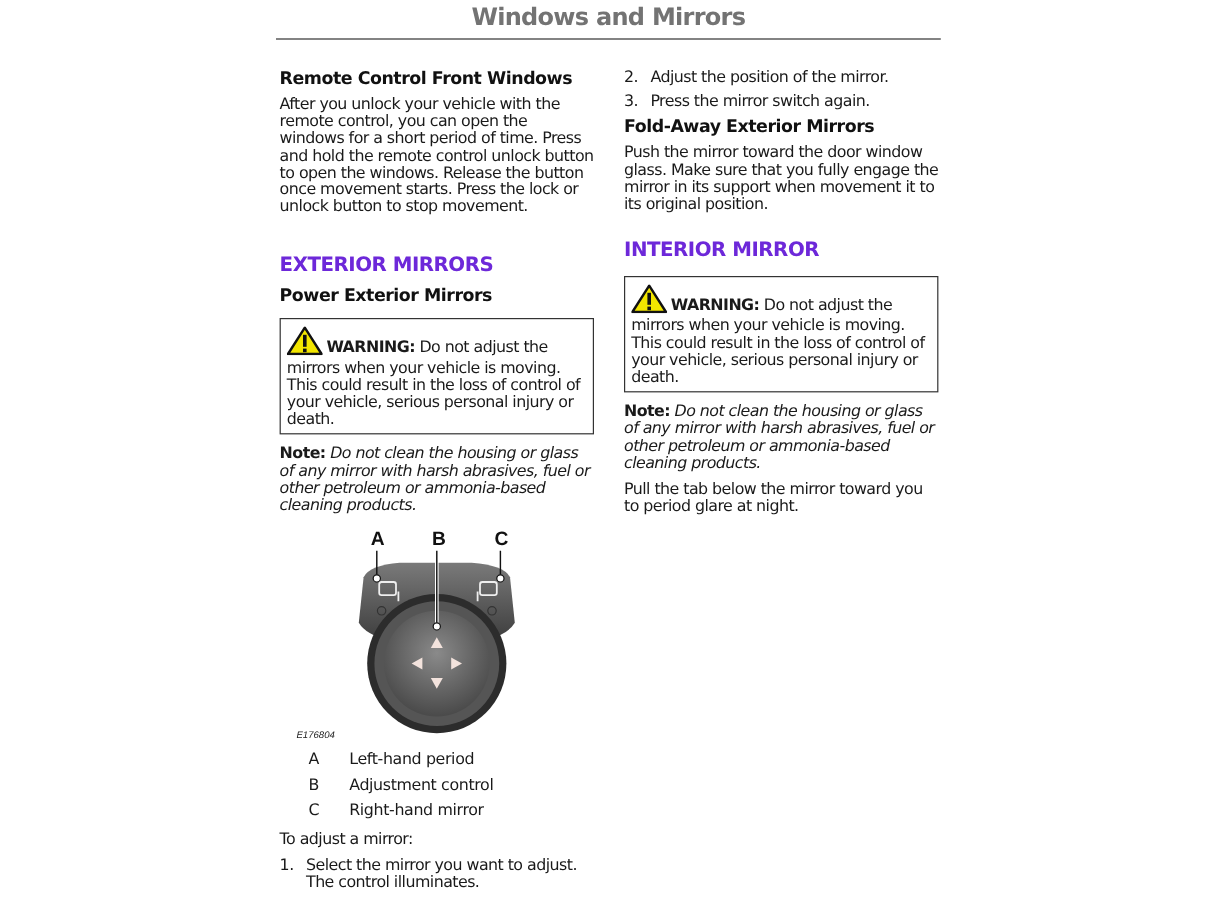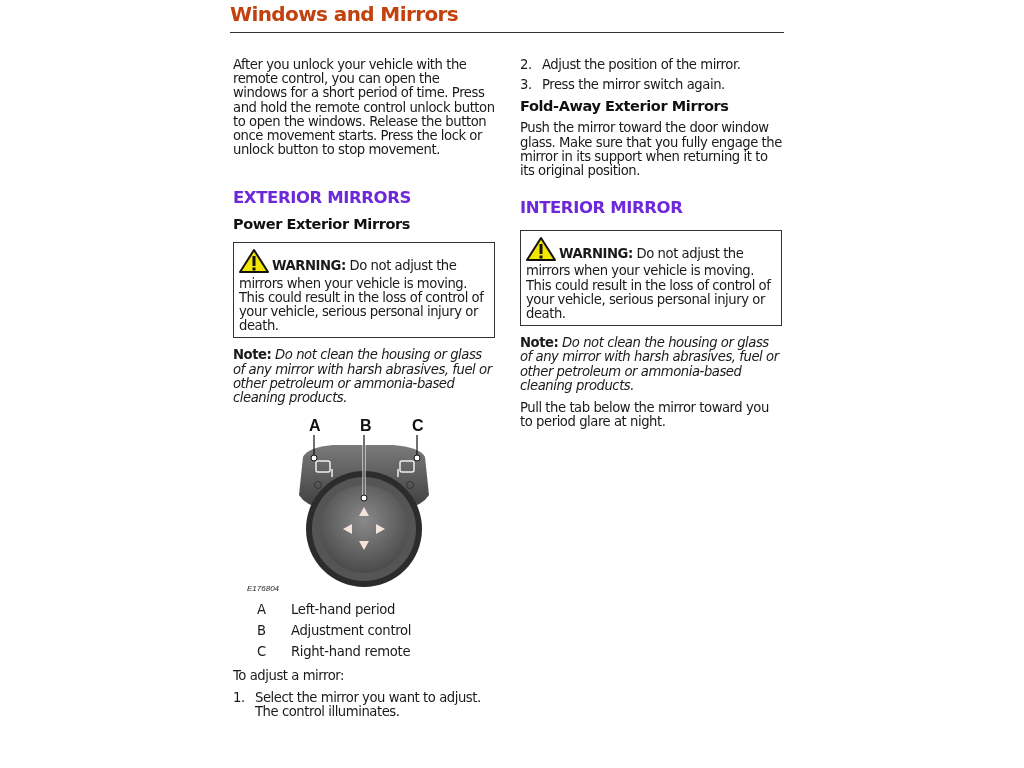--- a/index.html
+++ b/index.html
@@ -1,19 +1,19 @@
 <!DOCTYPE html>
 <html><head>
 <meta charset="utf-8">
 <style>
   html, body { margin:0; padding:0; background:#ffffff; }
   body { width:1024px; height:768px; position:relative; overflow:hidden;
          font-family:"DejaVu Sans", sans-serif; color:#1a1a1a; }
-  .page-title { position:absolute; left:230px; width:554px; top:2px; 
-                font-family:"DejaVu Sans", sans-serif; font-weight:bold; font-size:20px; letter-spacing:-0.6px; color:#c2410c; }
+  .page-title { position:absolute; left:230px; width:554px; top:2px; text-align:center;
+                font-family:"DejaVu Sans", sans-serif; font-weight:bold; font-size:20px; letter-spacing:-0.6px; color:#737373; }
   .rule { position:absolute; left:230px; width:554px; top:32px; height:0; border-top:1.5px solid #333; }
   .col { position:absolute; top:58px; width:262px; }
   .col.left { left:233px; }
   .col.right { left:520px; }
   h3 { margin:0 0 7px 0; font-size:14.5px; font-weight:bold; letter-spacing:-0.4px; color:#111; }
   h2 { margin:0 0 9px 0; font-size:16.5px; font-weight:bold; letter-spacing:-0.4px; color:#6d28d9; }
   p { margin:0 0 8px 0; font-size:13.2px; line-height:14.2px; letter-spacing:-0.45px; }
   .warn { border:1.5px solid #333; padding:6px 5px 4px 5px; margin:0 0 10px 0; font-size:13.2px; line-height:14.2px; letter-spacing:-0.45px; }
   .warn b { font-weight:bold; }
   .tri { display:inline-block; vertical-align:-3px; margin-right:3px; }
@@ -29,20 +29,21 @@
   .fig .code { position:absolute; left:14px; bottom:2px; font-size:8px; color:#222; font-family:"Liberation Sans", sans-serif;font-style:italic; }
   .fig .lbl { position:absolute; top:4px; font-family:"Liberation Sans", sans-serif; font-weight:bold; font-size:16px; color:#111; }
 </style>
 </head>
 <body>
 
 <div class="page-title">Windows and Mirrors</div>
 <div class="rule"></div>
 
 <div class="col left">
+  <h3>Remote Control Front Windows</h3>
   <p style="margin-bottom:31px">After you unlock your vehicle with the remote control, you can open the windows for a short period of time. Press and hold the remote control unlock button to open the windows. Release the button once movement starts. Press the lock or unlock button to stop movement.</p>
 
   <h2>EXTERIOR MIRRORS</h2>
   <h3 style="margin-bottom:10px">Power Exterior Mirrors</h3>
 
   <div class="warn">
     <span class="tri">
       <svg width="30" height="24" viewBox="0 0 30 24">
         <polygon points="15,1 29,23 1,23" fill="#f2e500" stroke="#111" stroke-width="2" stroke-linejoin="round"></polygon>
         <rect x="13.5" y="7" width="3" height="10" fill="#111"></rect>
@@ -101,21 +102,21 @@
     <div class="row">
         <span class="k">A</span>
         <span>Left-hand period</span>
       </div>
     <div class="row">
         <span class="k">B</span>
         <span>Adjustment control</span>
       </div>
     <div class="row">
         <span class="k">C</span>
-        <span>Right-hand remote</span>
+        <span>Right-hand mirror</span>
       </div>
   </div>
 
   <p>To adjust a mirror:</p>
   <ol>
     <li>
         <span class="num">1.</span>
         <span>Select the mirror you want to adjust. The control illuminates.</span>
       </li>
   </ol>
@@ -126,21 +127,21 @@
     <li>
         <span class="num">2.</span>
         <span>Adjust the position of the mirror.</span>
       </li>
     <li>
         <span class="num">3.</span>
         <span>Press the mirror switch again.</span>
       </li>
   </ol>
   <h3 style="margin-top:2px">Fold-Away Exterior Mirrors</h3>
-  <p style="margin-bottom:20px">Push the mirror toward the door window glass. Make sure that you fully engage the mirror in its support when returning it to its original position.</p>
+  <p style="margin-bottom:20px">Push the mirror toward the door window glass. Make sure that you fully engage the mirror in its support when movement it to its original position.</p>
 
   <h2 style="margin-bottom:13px">INTERIOR MIRROR</h2>
 
   <div class="warn">
     <span class="tri">
       <svg width="30" height="24" viewBox="0 0 30 24">
         <polygon points="15,1 29,23 1,23" fill="#f2e500" stroke="#111" stroke-width="2" stroke-linejoin="round"></polygon>
         <rect x="13.5" y="7" width="3" height="10" fill="#111"></rect>
         <rect x="13.5" y="18.5" width="3" height="3" fill="#111"></rect>
       </svg>

